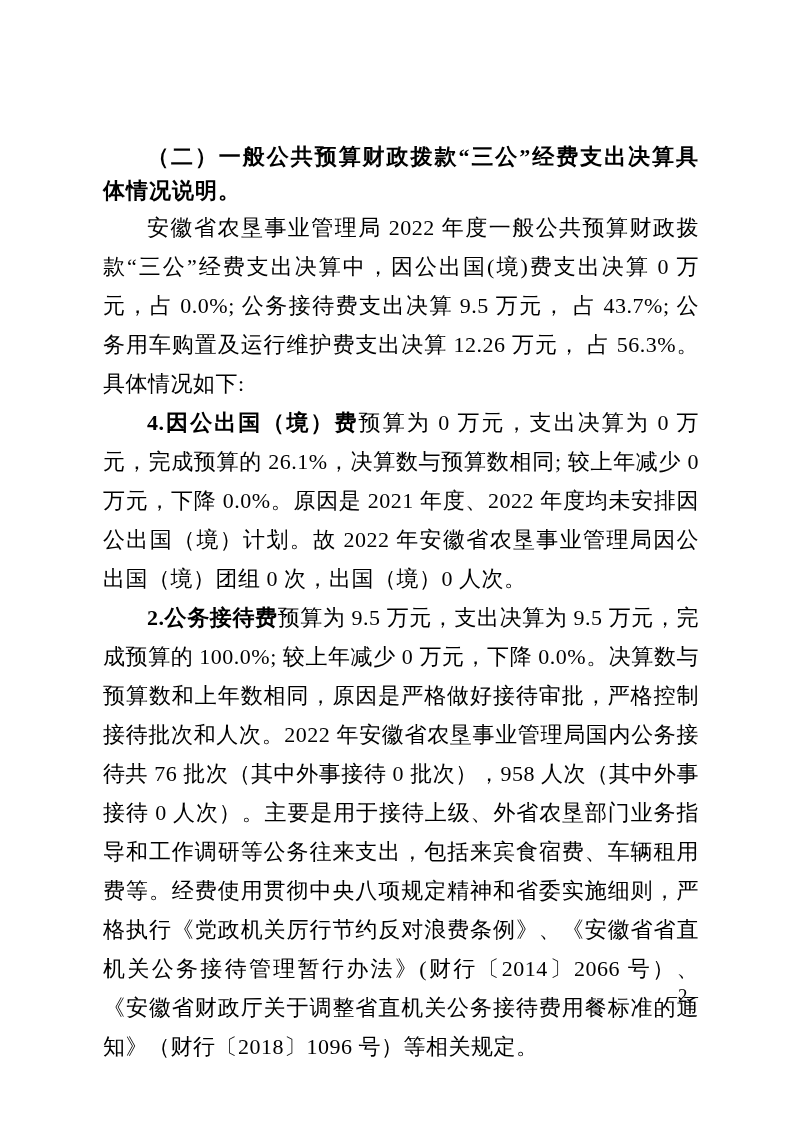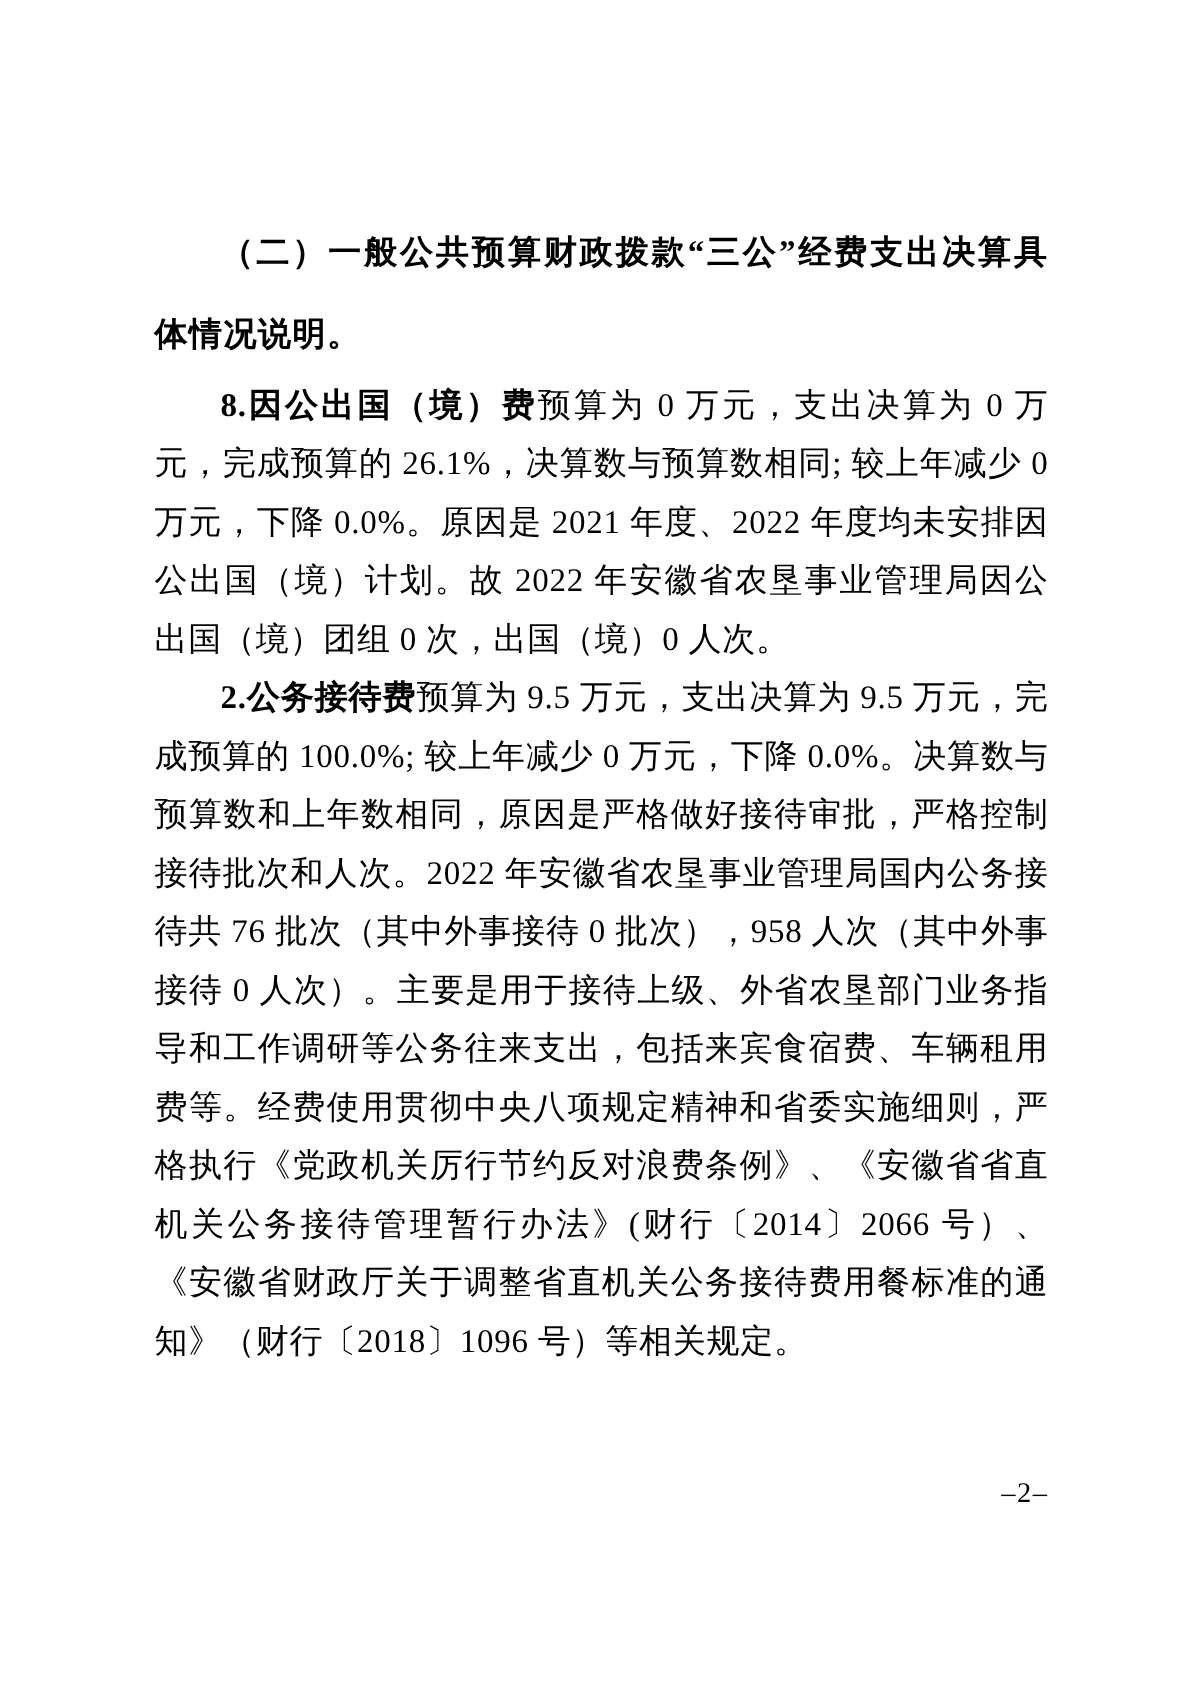--- a/index.html
+++ b/index.html
@@ -18,21 +18,21 @@
     }
     .content {
       position: absolute;
       top: 140px;
       left: 103px;
       width: 596px;
     }
     .heading {
       margin: 0;
       font-size: 22px;
-      line-height: 55px;
+      line-height: 34px;
       font-weight: bold;
       text-indent: 2em;
       text-align: justify;
       letter-spacing: 1px;
     }
     .para {
       margin: 0;
       font-size: 22px;
       line-height: 39px;
       text-indent: 2em;
@@ -51,20 +51,21 @@
       color: #000000;
     }
   </style>
 </head>
 <body>
 
 <div class="page">
   <div class="content">
     <h2 class="heading">（二）一般公共预算财政拨款“三公”经费支出决算具体情况说明。</h2>
 
+    <p class="para"><span>安徽省农垦事业管理局 2022 年度一般公共预算财政拨款“三公”经费支出决算中，因公出国(境)费支出决算 0 万元，占 0.0%; 公务接待费支出决算 9.5 万元， 占 43.7%; 公务用车购置及运行维护费支出决算 12.26 万元， 占 56.3%。具体情况如下:</span></p>
 
-    <p class="para"><span class="lead">8.因公出国（境）费</span><span>预算为 0 万元，支出决算为 0 万元，完成预算的 26.1%，决算数与预算数相同; 较上年减少 0 万元，下降 0.0%。原因是 2021 年度、2022 年度均未安排因公出国（境）计划。故 2022 年安徽省农垦事业管理局因公出国（境）团组 0 次，出国（境）0 人次。</span></p>
+    <p class="para"><span class="lead">4.因公出国（境）费</span><span>预算为 0 万元，支出决算为 0 万元，完成预算的 26.1%，决算数与预算数相同; 较上年减少 0 万元，下降 0.0%。原因是 2021 年度、2022 年度均未安排因公出国（境）计划。故 2022 年安徽省农垦事业管理局因公出国（境）团组 0 次，出国（境）0 人次。</span></p>
 
     <p class="para"><span class="lead">2.公务接待费</span><span>预算为 9.5 万元，支出决算为 9.5 万元，完成预算的 100.0%; 较上年减少 0 万元，下降 0.0%。决算数与预算数和上年数相同，原因是严格做好接待审批，严格控制接待批次和人次。2022 年安徽省农垦事业管理局国内公务接待共 76 批次（其中外事接待 0 批次），958 人次（其中外事接待 0 人次）。主要是用于接待上级、外省农垦部门业务指导和工作调研等公务往来支出，包括来宾食宿费、车辆租用费等。经费使用贯彻中央八项规定精神和省委实施细则，严格执行《党政机关厉行节约反对浪费条例》、《安徽省省直机关公务接待管理暂行办法》(财行〔2014〕2066 号）、《安徽省财政厅关于调整省直机关公务接待费用餐标准的通知》（财行〔2018〕1096 号）等相关规定。</span></p>
   </div>
 
   <div class="page-number">–2–</div>
 </div>
 
 </body></html>

